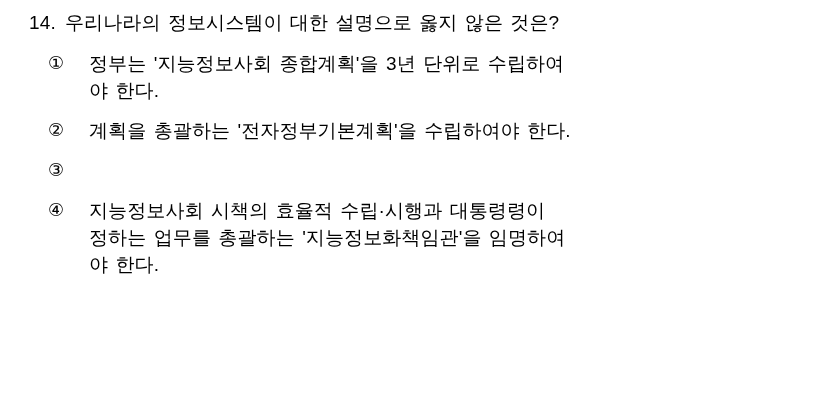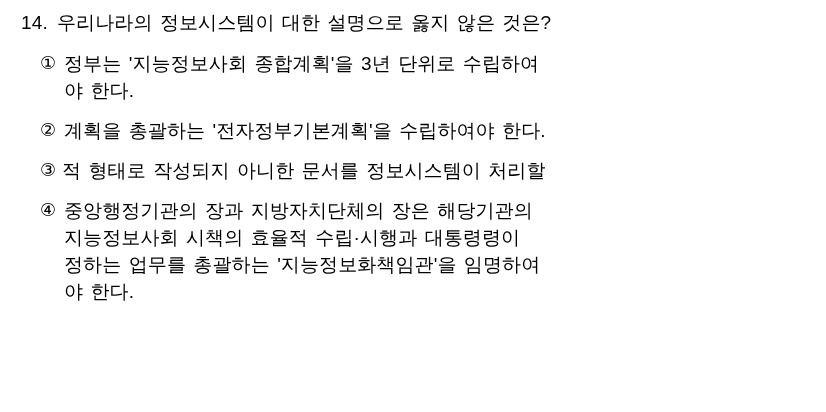--- a/index.html
+++ b/index.html
@@ -12,21 +12,21 @@
     height: 412px;
     font-family: "Liberation Sans", "DejaVu Sans", sans-serif;
     color: #000000;
     overflow: hidden;
   }
   .page {
     position: relative;
     width: 826px;
     height: 412px;
     box-sizing: border-box;
-    padding: 10px 18px 0 8px;
+    padding: 10px 18px 0 16px;
   }
   .question {
     display: flex;
     align-items: flex-start;
     margin: 0 0 14px 0;
   }
   .q-number {
     flex: 0 0 auto;
     width: 40px;
     text-align: right;
@@ -57,20 +57,21 @@
     font-size: 18px;
     line-height: 27px;
     text-align: left;
   }
   .c-body {
     flex: 1 1 auto;
     font-size: 19px;
     line-height: 27px;
     letter-spacing: 0.1px;
     word-spacing: 2px;
+    margin-left: 17px;
   }
   .c-body .line {
     display: block;
     white-space: pre;
   }
   .choice.tight .c-marker {
     width: 22px;
   }
 </style>
 </head>
@@ -96,28 +97,26 @@
     <div class="choice">
       <div class="c-marker">②</div>
       <div class="c-body">
         <span class="line">계획을 총괄하는 '전자정부기본계획'을 수립하여야 한다.</span>
       </div>
     </div>
 
     <div class="choice tight">
       <div class="c-marker">③</div>
       <div class="c-body">
-        <span class="line">적 형태로 작성되지 아니한 문서를 정보시스템이 처리할</span>
       </div>
     </div>
 
     <div class="choice">
       <div class="c-marker">④</div>
       <div class="c-body">
-        <span class="line">중앙행정기관의 장과 지방자치단체의 장은 해당기관의</span>
         <span class="line">지능정보사회 시책의 효율적 수립·시행과 대통령령이</span>
         <span class="line">정하는 업무를 총괄하는 '지능정보화책임관'을 임명하여</span>
         <span class="line">야 한다.</span>
       </div>
     </div>
 
   </div>
 </div>
 
 </body></html>

